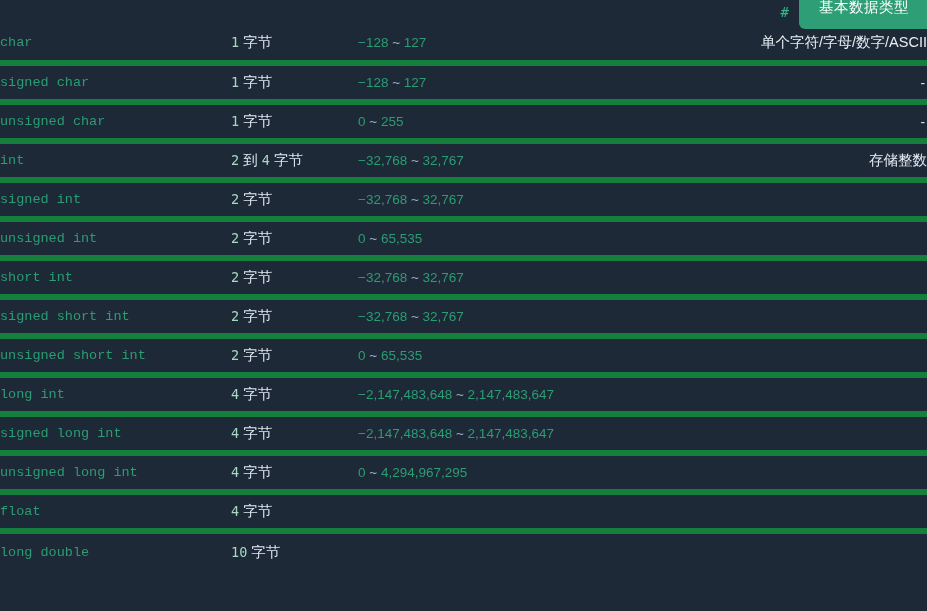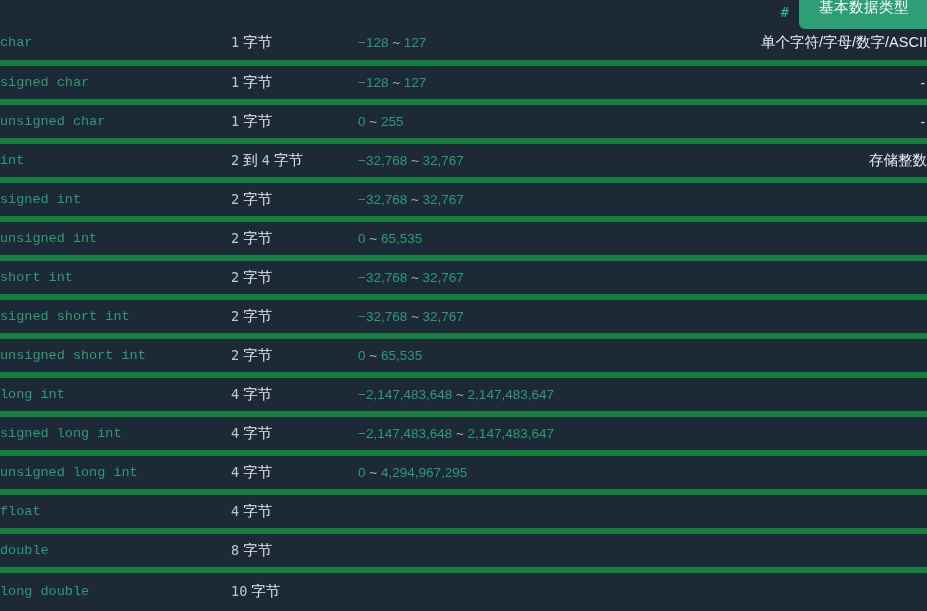--- a/index.html
+++ b/index.html
@@ -213,26 +213,20 @@
           <td class="cell-range"><span>0</span><span class="tilde"> ~ </span><span>4,294,967,295</span></td>
           <td class="cell-desc"></td>
         </tr>
         <tr>
           <td class="cell-name">float</td>
           <td class="cell-size"><span class="num">4</span> <span>字节</span></td>
           <td class="cell-range cell-empty"></td>
           <td class="cell-desc"></td>
         </tr>
         <tr>
-          <td class="cell-name">double</td>
-          <td class="cell-size"><span class="num">8</span> <span>字节</span></td>
-          <td class="cell-range cell-empty"></td>
-          <td class="cell-desc"></td>
-        </tr>
-        <tr>
           <td class="cell-name">long double</td>
           <td class="cell-size"><span class="num">10</span> <span>字节</span></td>
           <td class="cell-range cell-empty"></td>
           <td class="cell-desc"></td>
         </tr>
       </tbody>
   </table>
 
 </div>
 

